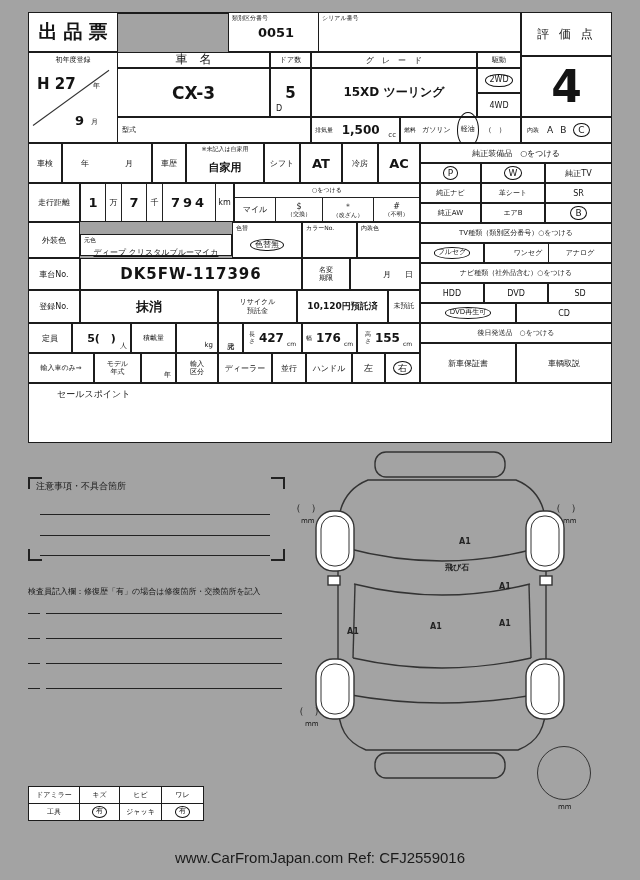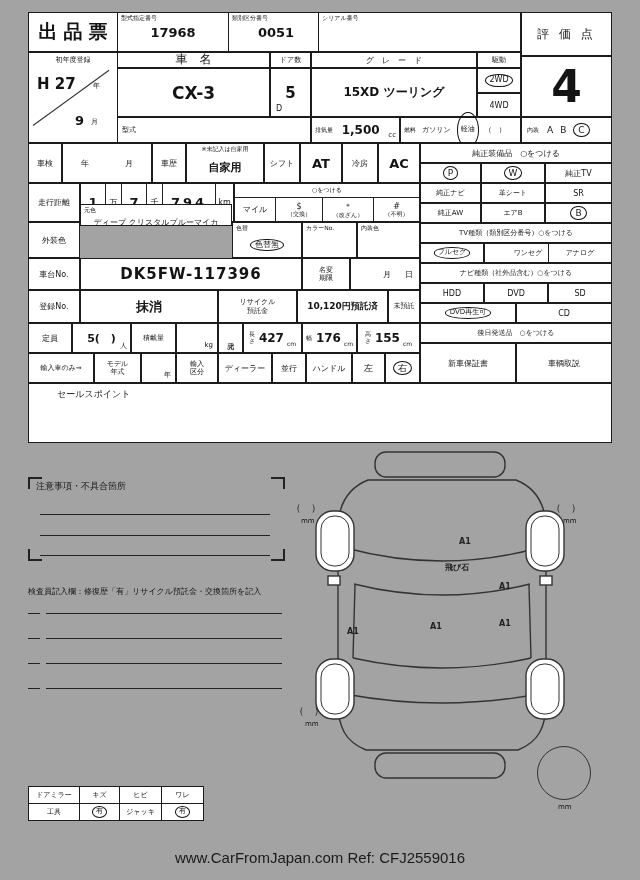--- a/index.html
+++ b/index.html
@@ -23,26 +23,20 @@
 </head>
 <body>
 
 <div id="page">
 
   <div class="c" style="left:28px;top:12px;width:584px;height:431px;border-width:2px;background:transparent;"></div>
 
   <div class="c flx" style="left:28px;top:12px;width:90px;height:40px;font-size:19px;font-weight:700;letter-spacing:6px;padding-left:6px;">
     <span>出品票</span>
   </div>
-  <div class="c" style="left:117px;top:12px;width:112px;height:40px;">
-    <span class="pl lb6">型式指定番号</span>
-    <div class="flx" style="height:100%;">
-        <span style="font-size:13px;font-weight:600;">17968</span>
-      </div>
-  </div>
   <div class="c" style="left:228px;top:12px;width:96px;height:40px;">
     <span class="pl lb6">類別区分番号</span>
     <div class="flx" style="height:100%;">
         <span style="font-size:13px;font-weight:600;">0051</span>
       </div>
   </div>
   <div class="c" style="left:318px;top:12px;width:203px;height:40px;">
     <span class="pl lb6">シリアル番号</span>
   </div>
   <div class="c flx" style="left:521px;top:12px;width:91px;height:44px;font-size:12px;letter-spacing:3px;">
@@ -175,21 +169,21 @@
       <div class="col flx" style="flex:1;">
         <span style="font-size:8px;">#</span>
         <span class="lb6">（不明）</span>
       </div>
     </div>
   </div>
 
   <div class="c flx" style="left:28px;top:222px;width:52px;height:36px;font-size:8px;">
       <span>外装色</span>
     </div>
-  <div class="c" style="left:80px;top:204px;width:152px;height:22px;">
+  <div class="c" style="left:80px;top:234px;width:152px;height:22px;text-decoration:underline;">
     <span class="pl lb6">元色</span>
     <div class="flx" style="height:100%;padding-top:7px;font-size:8px;">
         <span>ディープ クリスタルブルーマイカ</span>
       </div>
   </div>
   <div class="c" style="left:232px;top:222px;width:70px;height:36px;">
     <span class="pl lb6">色替</span>
     <div class="flx" style="height:100%;padding-top:5px;">
       <span class="oval" style="font-size:8px;padding:0 4px;">色替無</span>
     </div>
@@ -369,21 +363,21 @@
 
   <span class="t" style="left:36px;top:480px;font-size:9px;">注意事項・不具合箇所</span>
   <div class="t" style="left:28px;top:477px;width:14px;height:12px;border-left:2px solid #222;border-top:2px solid #222;"></div>
   <div class="t" style="left:271px;top:477px;width:14px;height:12px;border-right:2px solid #222;border-top:2px solid #222;"></div>
   <div class="t" style="left:28px;top:549px;width:14px;height:12px;border-left:2px solid #222;border-bottom:2px solid #222;"></div>
   <div class="t" style="left:271px;top:549px;width:14px;height:12px;border-right:2px solid #222;border-bottom:2px solid #222;"></div>
   <div class="hline" style="left:40px;top:514px;width:230px;"></div>
   <div class="hline" style="left:40px;top:535px;width:230px;"></div>
   <div class="hline" style="left:40px;top:555px;width:230px;"></div>
 
-  <span class="t" style="left:28px;top:586px;font-size:8px;">検査員記入欄：修復歴「有」リサイクル預託金・交換箇所を記入</span>
+  <span class="t" style="left:28px;top:586px;font-size:8px;">検査員記入欄：修復歴「有」の場合は修復箇所・交換箇所を記入</span>
   <div class="hline" style="left:28px;top:613px;width:12px;"></div>
   <div class="hline" style="left:46px;top:613px;width:236px;"></div>
   <div class="hline" style="left:28px;top:638px;width:12px;"></div>
   <div class="hline" style="left:46px;top:638px;width:236px;"></div>
   <div class="hline" style="left:28px;top:663px;width:12px;"></div>
   <div class="hline" style="left:46px;top:663px;width:236px;"></div>
   <div class="hline" style="left:28px;top:688px;width:12px;"></div>
   <div class="hline" style="left:46px;top:688px;width:236px;"></div>
 
   <div class="t" style="left:288px;top:448px;width:324px;height:342px;">

